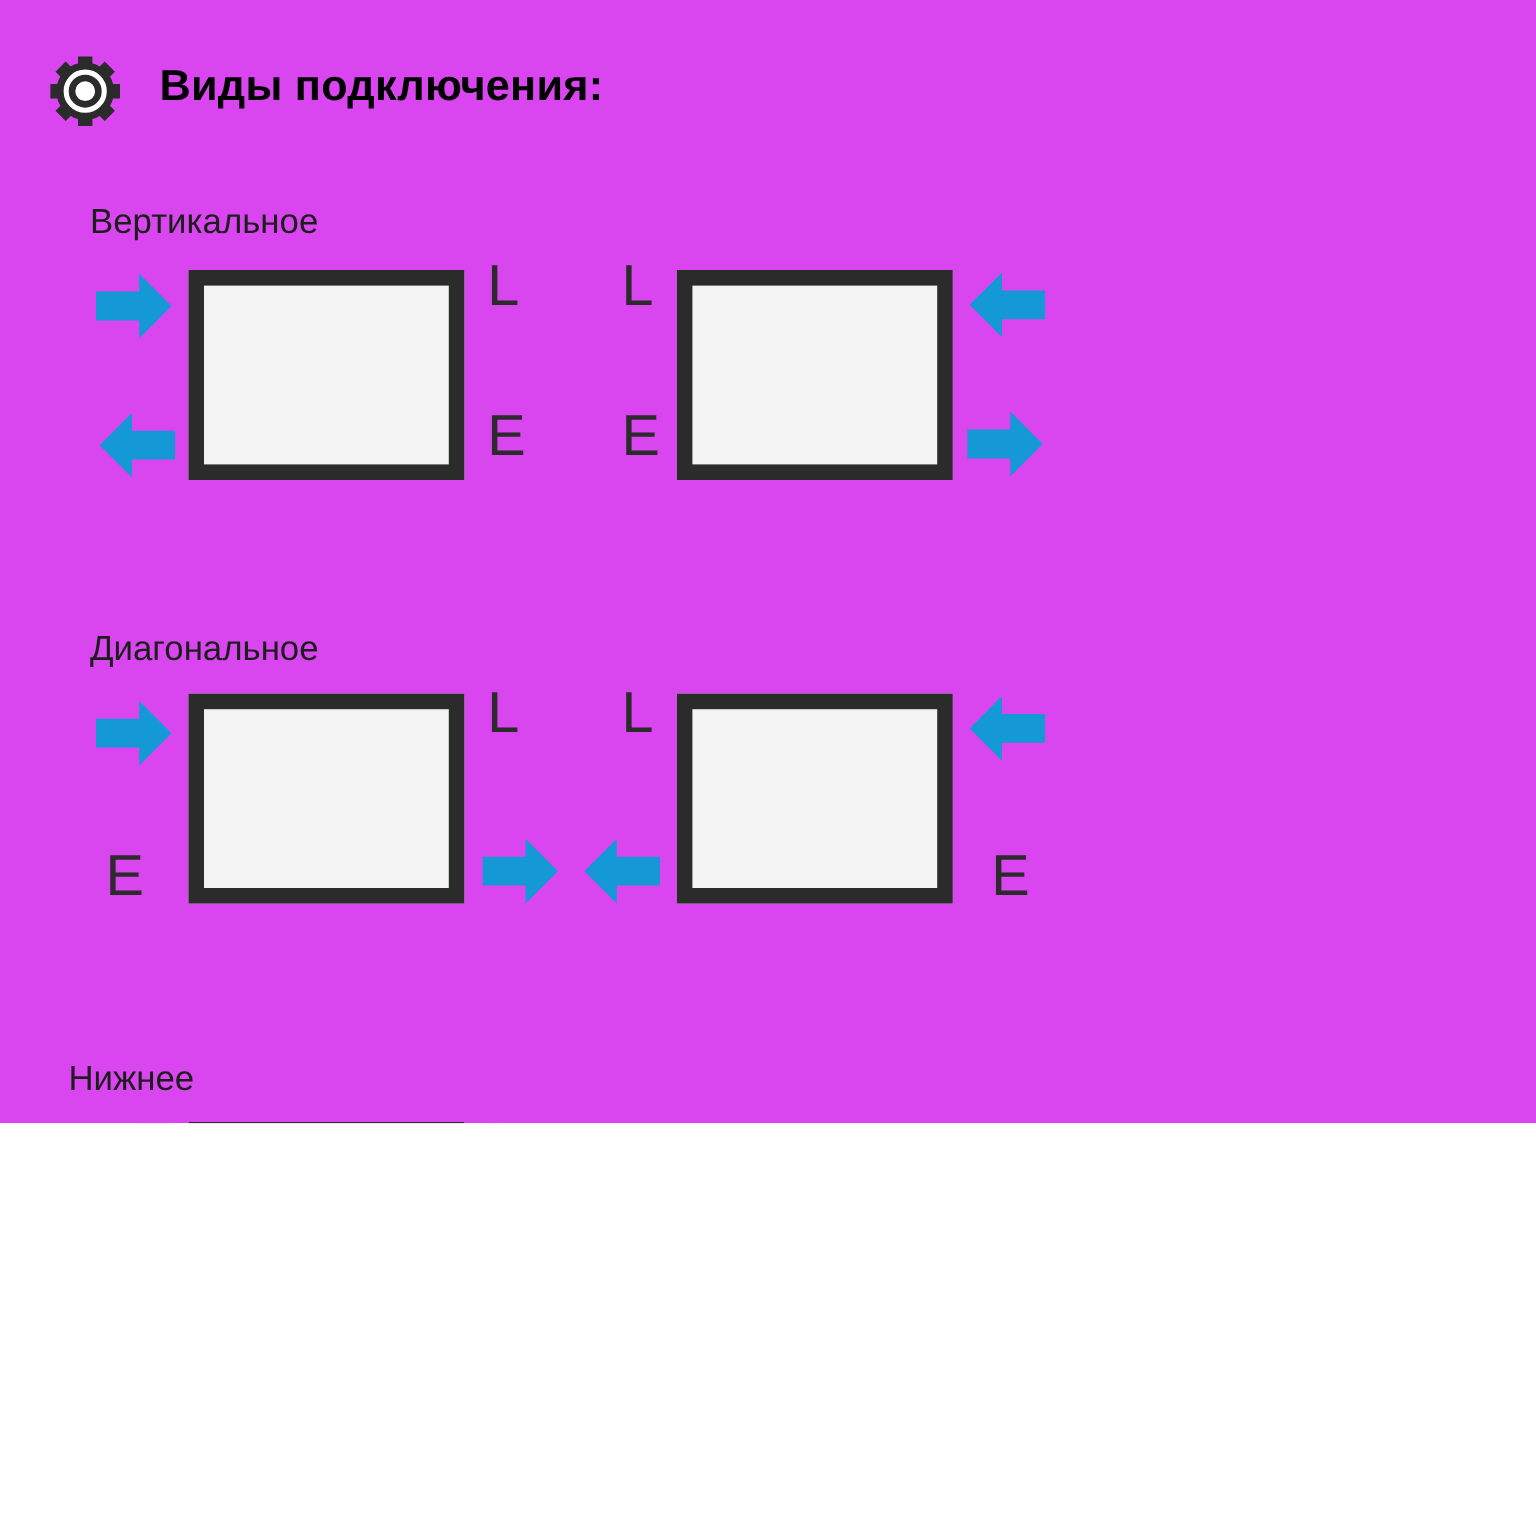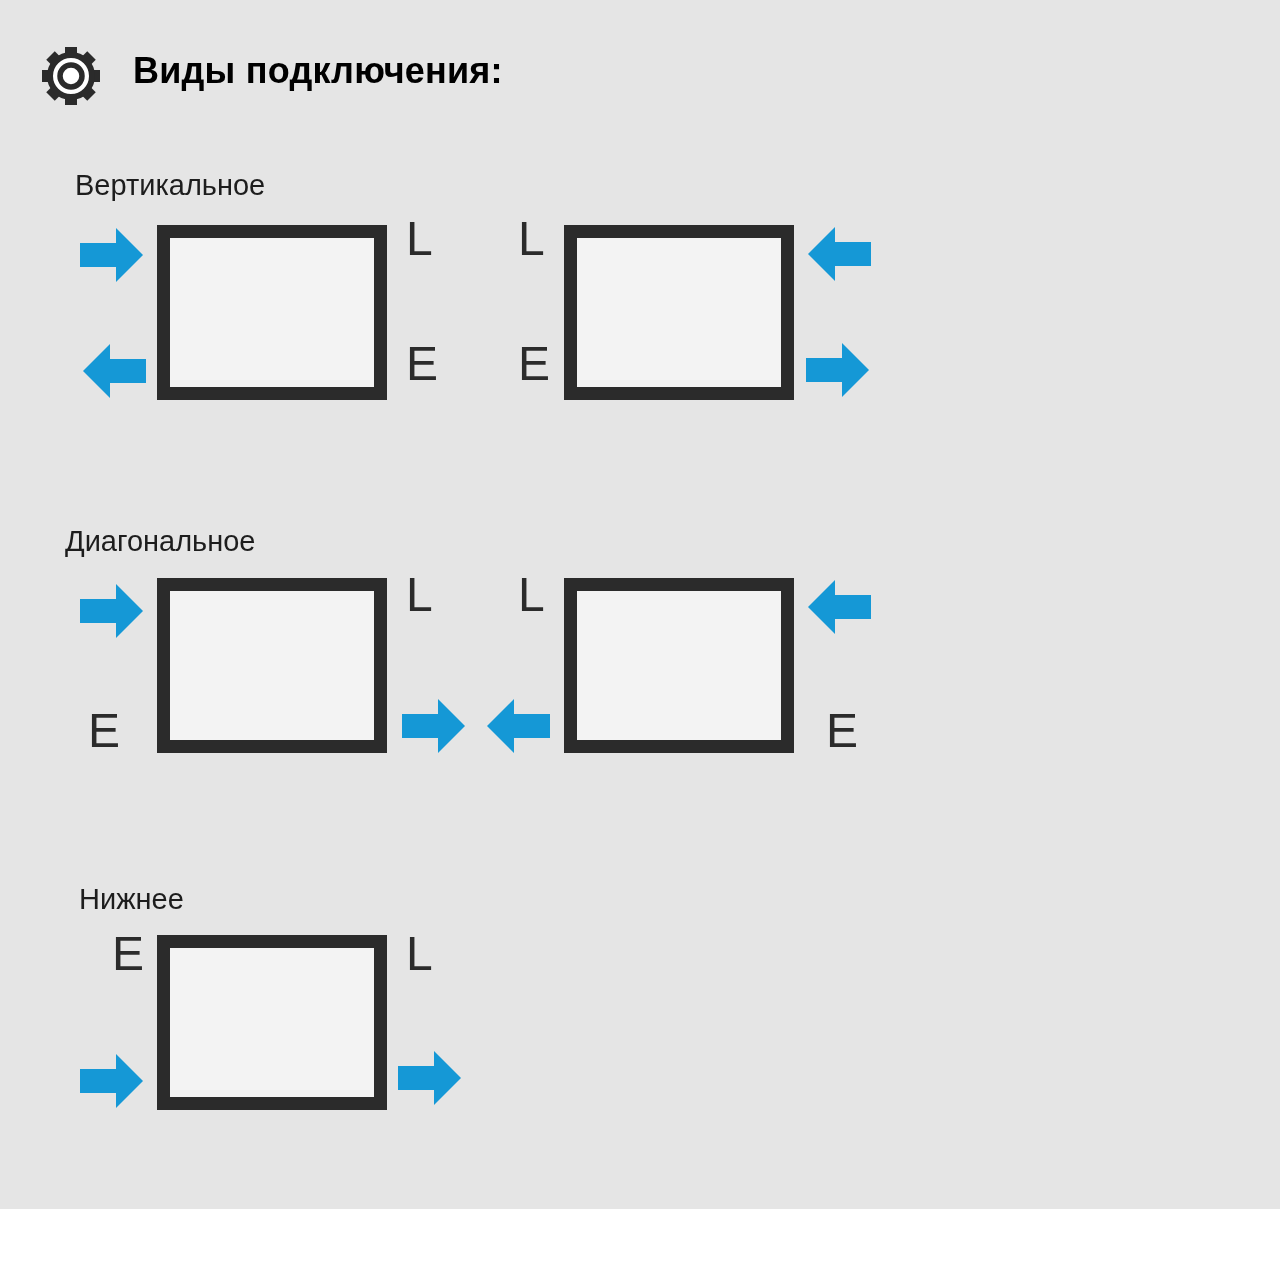--- a/index.html
+++ b/index.html
@@ -1,19 +1,19 @@
 <!DOCTYPE html>
 <html><head>
 <meta charset="utf-8">
 <style>
   html,body{margin:0;padding:0;background:#ffffff;}
   .canvas{
     position:relative;
-    width:1280px;height:1209px;
-    background:#e5e5e5;
+    width:1280px;height:936px;
+    background:#d946ef;
     font-family:"Liberation Sans","DejaVu Sans",sans-serif;
     overflow:hidden;
   }
   .abs{position:absolute;}
   .page-title{
     font-size:36px;font-weight:700;color:#000000;line-height:1.15;
     letter-spacing:0.2px;
   }
   .section-title{
     font-size:29px;font-weight:400;color:#1d1d1d;line-height:1.2;margin:0;
@@ -71,21 +71,21 @@
   <div class="port abs" style="left:518px;top:215px;">L</div>
   <div class="port abs" style="left:518px;top:340px;">E</div>
   <div class="radiator abs" style="left:564px;top:225px;"></div>
   <svg class="arrow flip abs" style="left:808px;top:227px;" viewBox="0 0 63 54">
     <polygon points="0,15 36,15 36,0 63,27 36,54 36,39 0,39"></polygon>
     </svg>
   <svg class="arrow abs" style="left:806px;top:343px;" viewBox="0 0 63 54">
     <polygon points="0,15 36,15 36,0 63,27 36,54 36,39 0,39"></polygon>
     </svg>
 
-  <h2 class="section-title abs" style="left:65px;top:524px;">Диагональное</h2>
+  <h2 class="section-title abs" style="left:75px;top:524px;">Диагональное</h2>
 
   <svg class="arrow abs" style="left:80px;top:584px;" viewBox="0 0 63 54">
     <polygon points="0,15 36,15 36,0 63,27 36,54 36,39 0,39"></polygon>
     </svg>
   <div class="radiator abs" style="left:157px;top:578px;"></div>
   <div class="port abs" style="left:406px;top:571px;">L</div>
   <div class="port abs" style="left:88px;top:707px;">E</div>
   <svg class="arrow abs" style="left:402px;top:699px;" viewBox="0 0 63 54">
     <polygon points="0,15 36,15 36,0 63,27 36,54 36,39 0,39"></polygon>
     </svg>
@@ -93,21 +93,21 @@
   <div class="port abs" style="left:518px;top:571px;">L</div>
   <svg class="arrow flip abs" style="left:487px;top:699px;" viewBox="0 0 63 54">
     <polygon points="0,15 36,15 36,0 63,27 36,54 36,39 0,39"></polygon>
     </svg>
   <div class="radiator abs" style="left:564px;top:578px;"></div>
   <svg class="arrow flip abs" style="left:808px;top:580px;" viewBox="0 0 63 54">
     <polygon points="0,15 36,15 36,0 63,27 36,54 36,39 0,39"></polygon>
     </svg>
   <div class="port abs" style="left:826px;top:707px;">E</div>
 
-  <h2 class="section-title abs" style="left:79px;top:882px;">Нижнее</h2>
+  <h2 class="section-title abs" style="left:57px;top:882px;">Нижнее</h2>
 
   <div class="port abs" style="left:112px;top:930px;">E</div>
   <div class="radiator abs" style="left:157px;top:935px;"></div>
   <div class="port abs" style="left:406px;top:930px;">L</div>
   <svg class="arrow abs" style="left:80px;top:1054px;" viewBox="0 0 63 54">
     <polygon points="0,15 36,15 36,0 63,27 36,54 36,39 0,39"></polygon>
     </svg>
   <svg class="arrow abs" style="left:398px;top:1051px;" viewBox="0 0 63 54">
     <polygon points="0,15 36,15 36,0 63,27 36,54 36,39 0,39"></polygon>
     </svg>

